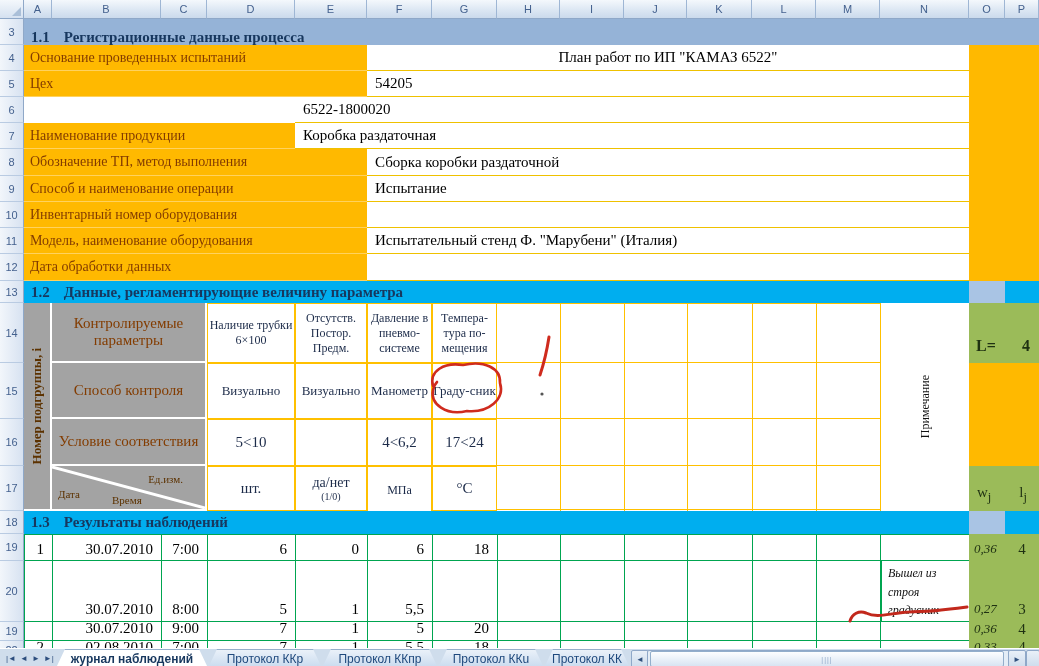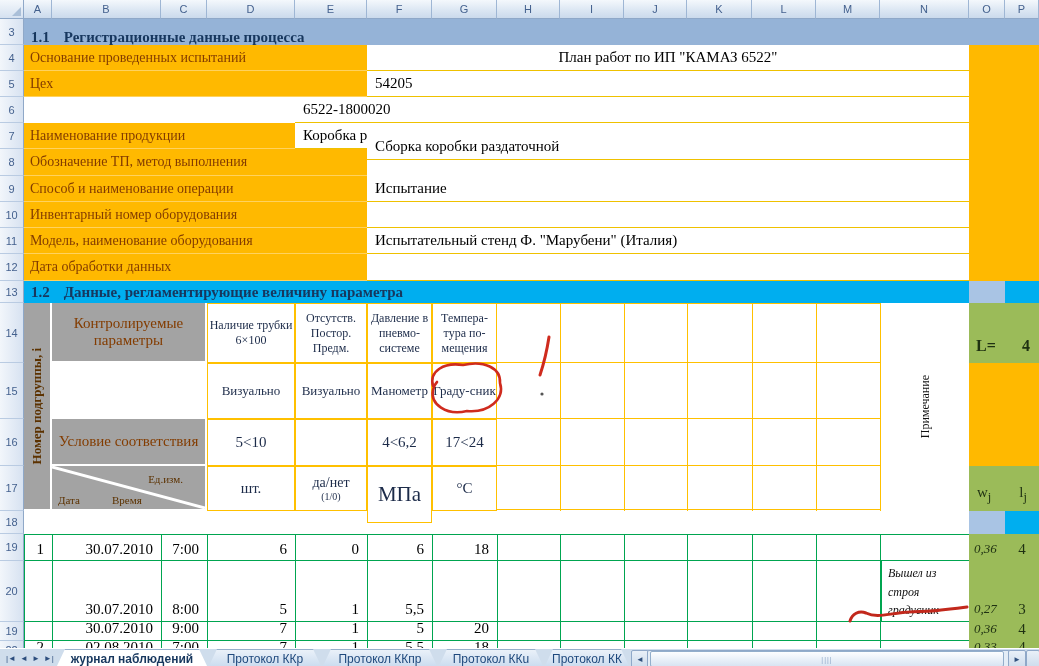--- a/index.html
+++ b/index.html
@@ -122,21 +122,21 @@
 
   <div class="abs lbl" style="left:24px;top:71px;width:343px;height:26px">Цех</div>
   <div class="abs val" style="left:367px;top:71px;width:602px;height:26px">54205</div>
 
   <div class="abs val" style="left:295px;top:97px;width:674px;height:26px">6522-1800020</div>
 
   <div class="abs val" style="left:295px;top:123px;width:674px;height:26px">Коробка раздаточная</div>
   <div class="abs lbl" style="left:24px;top:123px;width:271px;height:26px">Наименование продукции</div>
 
   <div class="abs lbl" style="left:24px;top:149px;width:343px;height:27px">Обозначение ТП, метод выполнения</div>
-  <div class="abs val" style="left:367px;top:133px;width:609px;height:27px">Сборка коробки раздаточной</div>
+  <div class="abs val" style="left:367px;top:149px;width:609px;height:27px">Сборка коробки раздаточной</div>
 
   <div class="abs lbl" style="left:24px;top:176px;width:343px;height:26px">Способ и наименование операции</div>
   <div class="abs val" style="left:367px;top:176px;width:602px;height:26px">Испытание</div>
 
   <div class="abs lbl" style="left:24px;top:202px;width:343px;height:26px">Инвентарный номер оборудования</div>
   <div class="abs val" style="left:367px;top:202px;width:602px;height:26px"></div>
 
   <div class="abs lbl" style="left:24px;top:228px;width:343px;height:26px">Модель, наименование оборудования</div>
   <div class="abs val" style="left:367px;top:228px;width:602px;height:26px">Испытательный стенд Ф. "Марубени" (Италия)</div>
 
@@ -150,28 +150,29 @@
     <span class="ttl">Данные, регламентирующие величину параметра</span>
   </div>
   <div class="abs peri" style="left:969px;top:281px;width:36px;height:22px"></div>
   <div class="abs cyan" style="left:1005px;top:281px;width:34px;height:22px"></div>
 
   <div class="abs ocell" style="left:24px;top:303px;width:28px;height:208px">
     <span class="vert" style="font-weight:bold;font-size:13px;color:#5C3200">Номер подгруппы, i</span>
   </div>
 
   <div class="abs ocell" style="left:52px;top:303px;width:155px;height:60px">Контролируемые параметры</div>
+  <div class="abs ocell" style="left:52px;top:363px;width:155px;height:56px">Способ контроля</div>
   <div class="abs ocell" style="left:52px;top:419px;width:155px;height:47px">Условие соответствия</div>
 
   <div class="abs ocell" style="left:52px;top:466px;width:155px;height:45px;font-size:11px">
     <svg width="153" height="43" style="position:absolute;left:0;top:0">
       <line x1="0" y1="1" x2="153" y2="42" stroke="#FFFFFF" stroke-width="3"></line>
     </svg>
     <span style="position:absolute;right:22px;top:7px;color:#5C3200">Ед.изм.</span>
-    <span style="position:absolute;left:6px;bottom:3px;color:#5C3200">Дата</span>
+    <span style="position:absolute;left:6px;bottom:9px;color:#5C3200">Дата</span>
     <span style="position:absolute;left:60px;bottom:3px;color:#5C3200">Время</span>
   </div>
 
   <div class="abs wcell" style="left:207px;top:303px;width:88px;height:60px;font-size:12px">Наличие трубки 6×100</div>
   <div class="abs wcell" style="left:367px;top:303px;width:65px;height:60px;font-size:12px">Давление в пневмо-системе</div>
   <div class="abs wcell" style="left:295px;top:303px;width:72px;height:60px;font-size:12px">Отсутств. Постор. Предм.</div>
   <div class="abs wcell" style="left:432px;top:303px;width:65px;height:60px;font-size:12px">Темпера-тура по-мещения</div>
 
   <div class="abs wcell" style="left:207px;top:363px;width:88px;height:56px;font-size:13px">Визуально</div>
   <div class="abs wcell" style="left:295px;top:363px;width:72px;height:56px;font-size:13px">Визуально</div>
@@ -181,21 +182,21 @@
   <div class="abs wcell" style="left:207px;top:419px;width:88px;height:47px;font-size:15px">5&lt;10</div>
   <div class="abs wcell" style="left:295px;top:419px;width:72px;height:47px;font-size:15px"></div>
   <div class="abs wcell" style="left:367px;top:419px;width:65px;height:47px;font-size:15px">4&lt;6,2</div>
   <div class="abs wcell" style="left:432px;top:419px;width:65px;height:47px;font-size:15px">17&lt;24</div>
 
   <div class="abs wcell" style="left:207px;top:466px;width:88px;height:45px;font-size:15px">шт.</div>
   <div class="abs wcell" style="left:295px;top:466px;width:72px;height:45px;font-size:14px;flex-direction:column">
     <span>да/нет</span>
     <span style="font-size:10px">(1/0)</span>
   </div>
-  <div class="abs wcell" style="left:367px;top:466px;width:65px;height:57px;font-size:21px">МПа</div>
+  <div class="abs wcell" style="left:367px;top:466px;width:65px;height:48px;font-size:12px">МПа</div>
   <div class="abs wcell" style="left:432px;top:466px;width:65px;height:45px;font-size:15px">°C</div>
 
   <div class="gl gridO" style="left:497px;top:303px;width:383px;height:1px"></div>
   <div class="gl gridO" style="left:497px;top:362px;width:383px;height:1px"></div>
   <div class="gl gridO" style="left:497px;top:418px;width:383px;height:1px"></div>
   <div class="gl gridO" style="left:497px;top:465px;width:383px;height:1px"></div>
   <div class="gl gridO" style="left:497px;top:509px;width:383px;height:1px"></div>
   <div class="gl gridO" style="left:560px;top:303px;width:1px;height:208px"></div>
   <div class="gl gridO" style="left:624px;top:303px;width:1px;height:208px"></div>
   <div class="gl gridO" style="left:687px;top:303px;width:1px;height:208px"></div>
@@ -210,20 +211,24 @@
   <div class="abs greencell" style="left:969px;top:303px;width:70px;height:60px;display:flex;align-items:flex-end;justify-content:space-between;padding:0 9px 8px 7px;font-weight:bold;font-size:16px">
     <span>L=</span>
     <span>4</span>
   </div>
   <div class="abs orangeblock" style="left:969px;top:363px;width:70px;height:103px"></div>
   <div class="abs greencell" style="left:969px;top:466px;width:70px;height:45px;display:flex;align-items:flex-end;justify-content:space-between;padding:0 12px 6px 8px;font-size:15px">
     <span><span>w</span><sub>j</sub></span>
     <span><span>l</span><sub>j</sub></span>
   </div>
 
+  <div class="abs band cyan" style="left:24px;top:511px;width:945px;height:23px">
+    <span class="num">1.3</span>
+    <span class="ttl">Результаты наблюдений</span>
+  </div>
   <div class="abs peri" style="left:969px;top:511px;width:36px;height:23px"></div>
   <div class="abs cyan" style="left:1005px;top:511px;width:34px;height:23px"></div>
 
   <div class="gl gridG" style="left:24px;top:534px;width:945px;height:1px"></div>
   <div class="gl gridG" style="left:24px;top:560px;width:945px;height:1px"></div>
   <div class="gl gridG" style="left:24px;top:621px;width:945px;height:1px"></div>
   <div class="gl gridG" style="left:24px;top:640px;width:945px;height:1px"></div>
   <div class="gl gridG" style="left:24px;top:534px;width:1px;height:114px"></div>
   <div class="gl gridG" style="left:52px;top:534px;width:1px;height:114px"></div>
   <div class="gl gridG" style="left:161px;top:534px;width:1px;height:114px"></div>

